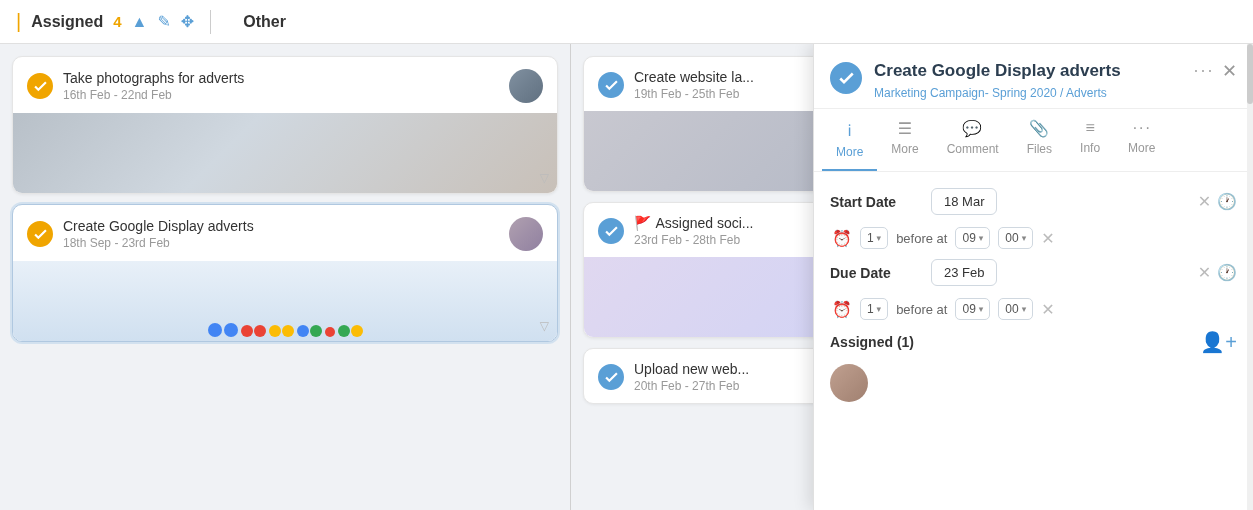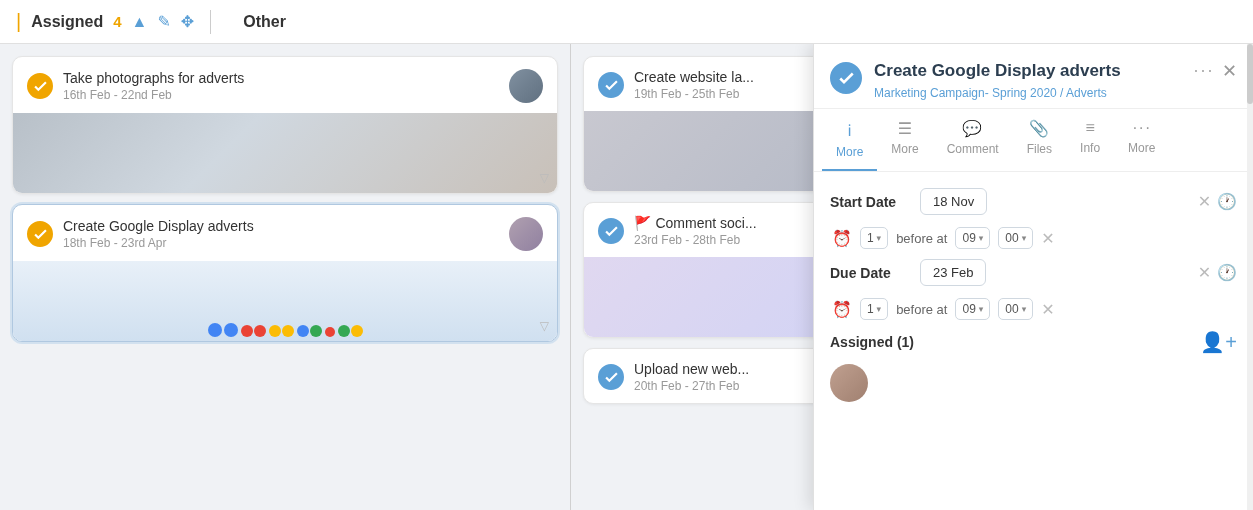--- a/index.html
+++ b/index.html
@@ -270,21 +270,21 @@
     
     .detail-body {
       flex: 1;
       overflow-y: auto;
       padding: 16px;
     }
     .detail-row {
       display: flex;
       align-items: center;
       margin-bottom: 12px;
-      gap: 10px;
+      gap: 21px;
     }
     .detail-label {
       font-size: 14px;
       font-weight: 600;
       color: #333;
       min-width: 80px;
     }
     .date-chip {
       background: #fff;
       border: 1px solid #d0d8e0;
@@ -417,21 +417,21 @@
 
     <div class="task-card" style="border-color: #b0c8e0; box-shadow: 0 0 0 2px rgba(90,159,214,0.2);">
       <div class="task-card-header">
         <div class="task-check-circle checked">
           <svg viewBox="0 0 12 10">
               <polyline points="1,5 4,8 11,1" stroke="#fff" stroke-width="2" fill="none"></polyline>
             </svg>
         </div>
         <div class="task-info">
           <div class="task-title">Create Google Display adverts</div>
-          <div class="task-date">18th Feb - 23rd Apr</div>
+          <div class="task-date">18th Sep - 23rd Feb</div>
         </div>
         <div class="task-avatar avatar-female2"></div>
       </div>
       <div class="task-card-image google-style">
 
         <div class="google-dots">
 
           <div class="dot-group">
             <div class="dot" style="background:#4285F4; width:14px; height:14px;"></div>
             <div class="dot" style="background:#4285F4; width:14px; height:14px;"></div>
@@ -489,21 +489,21 @@
     <div class="task-card">
       <div class="task-card-header">
         <div class="task-check-circle checked blue">
           <svg viewBox="0 0 12 10">
               <polyline points="1,5 4,8 11,1" stroke="#fff" stroke-width="2" fill="none"></polyline>
             </svg>
         </div>
         <div class="task-info">
           <div style="display:flex;align-items:center;gap:4px;">
             <span style="color:#e53935;font-size:14px;">🚩</span>
-            <div class="task-title">Comment soci...</div>
+            <div class="task-title">Assigned soci...</div>
           </div>
           <div class="task-date">23rd Feb - 28th Feb</div>
         </div>
       </div>
       <div class="task-card-image" style="background: linear-gradient(135deg, #e0d8f0, #c8d0f8);"></div>
     </div>
 
     <div class="task-card">
       <div class="task-card-header">
         <div class="task-check-circle checked blue">
@@ -562,21 +562,21 @@
       <div class="detail-tab">
         <span style="font-size:16px;letter-spacing:1px;">···</span>
         <span>More</span>
       </div>
     </div>
 
     <div class="detail-body">
 
       <div class="detail-row">
         <span class="detail-label">Start Date</span>
-        <span class="date-chip">18 Nov</span>
+        <span class="date-chip">18 Mar</span>
         <div class="detail-row-actions">
           <span class="action-x">✕</span>
           <span class="clock-icon">🕐</span>
         </div>
       </div>
 
       <div class="reminder-row">
         <span class="alarm-icon">⏰</span>
         <div class="mini-select">
           <span>1</span>

